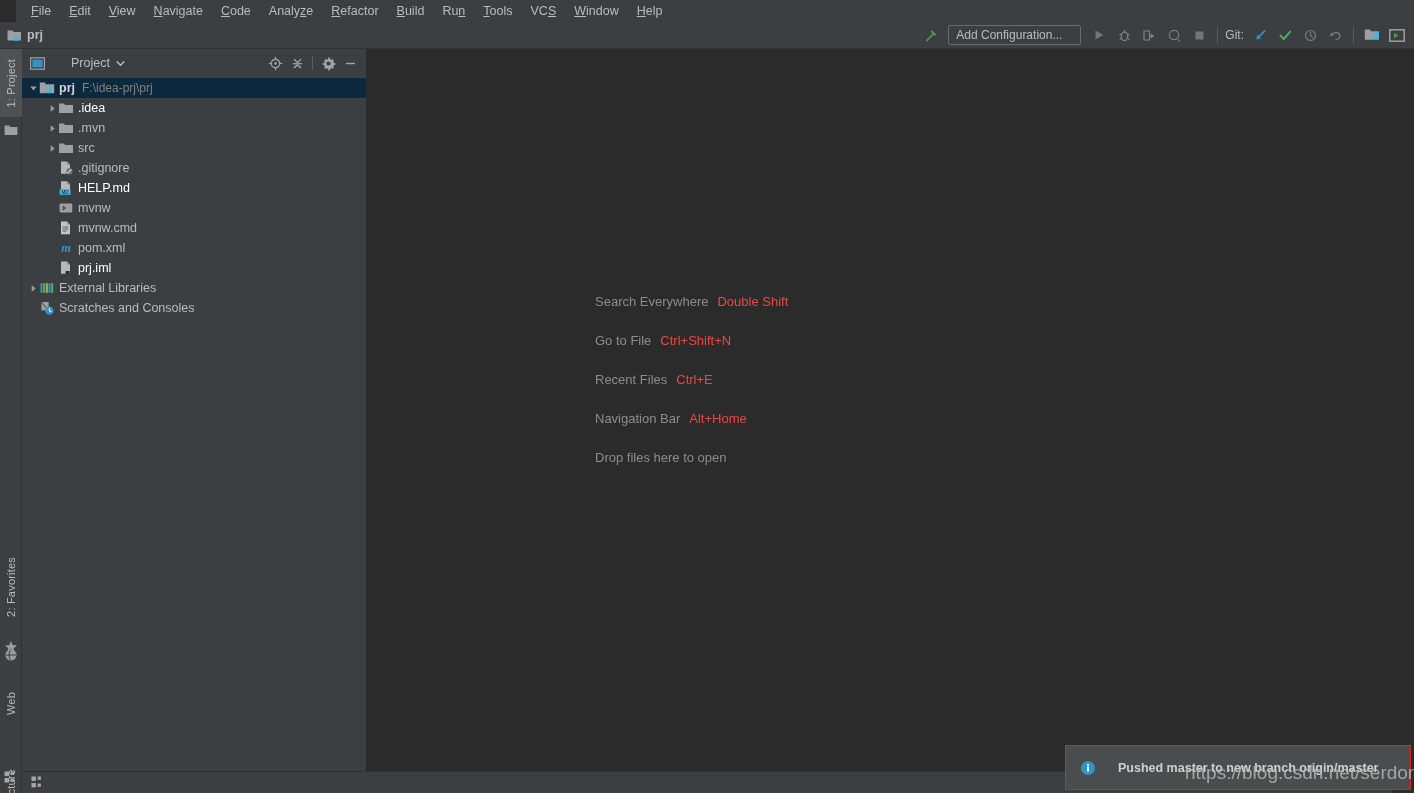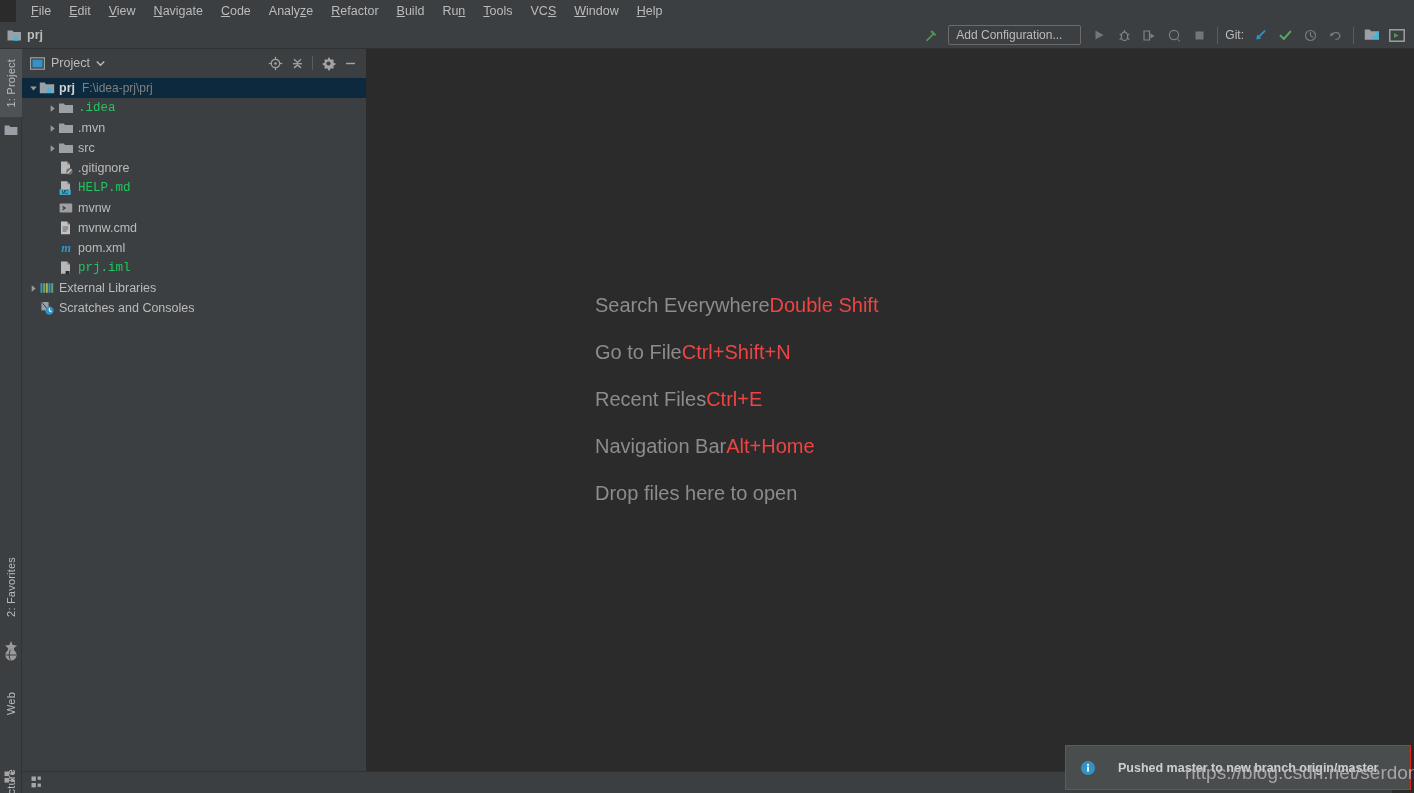--- a/index.html
+++ b/index.html
@@ -69,50 +69,50 @@
   
   .project-panel {
     position: absolute; top: 49px; left: 22px; width: 345px; height: 744px;
     background: #3c3f41; border-right: 1px solid #2b2b2b;
     display: flex; flex-direction: column;
   }
   .panel-header {
     height: 28px; display: flex; align-items: center;
     padding: 0 6px 0 8px; gap: 6px;
   }
-  .panel-title { font-size: 12.5px; color: #bbbbbb; }
+  .panel-title { font-size: 12.5px; color: #bbbbbb; margin-left: 20px; }
   .panel-header-icons { margin-left: auto; display: flex; align-items: center; gap: 2px; }
   .ph-btn { width: 20px; height: 20px; display: flex; align-items: center; justify-content: center; border-radius: 2px; }
   .ph-sep { width: 1px; height: 14px; background: #5a5c5e; margin: 0 3px; }
 
   .tree { flex: 1; overflow: hidden; padding-top: 1px; }
   .tree-row {
     height: 20px; display: flex; align-items: center;
     font-size: 12.5px; color: #bbbbbb; white-space: nowrap;
     padding-right: 4px;
   }
   .tree-row.selected { background: #0d293e; }
   .arrow { width: 11px; height: 11px; display: flex; align-items: center; justify-content: center; flex: none; }
   .arrow-spacer { width: 11px; flex: none; }
   .row-ico { width: 16px; height: 16px; display: flex; align-items: center; justify-content: center; flex: none; margin-right: 4px; }
   .row-label { font-size: 12.5px; }
   .row-label.bold { font-weight: bold; color: #d4d4d4; }
   .row-sub { font-size: 12px; color: #808080; margin-left: 7px; }
-  .clr-yellow { color: #22c55e; font-family: Liberation Mono, monospace; }
+  .clr-yellow { color: #ffffff; }
 
   
   .editor {
     position: absolute; top: 49px; left: 367px; width: 1047px; height: 744px;
     background: #2b2b2b;
   }
   .hints {
     position: absolute; left: 228px; top: 245px;
     display: flex; flex-direction: column; gap: 24px;
   }
-  .hint-row { font-size: 20px; color: #8c8c8c; display: flex; align-items: flex-start; }
+  .hint-row { font-size: 13px; color: #8c8c8c; display: flex; align-items: flex-start; gap: 9px; }
   .hint-key { color: #ef4444; }
 
   
   .statusbar {
     position: absolute; left: 22px; bottom: 0; width: 1370px; height: 22px;
     background: #3c3f41; border-top: 1px solid #2f3133;
     display: flex; align-items: center; padding-left: 6px;
   }
 
   

